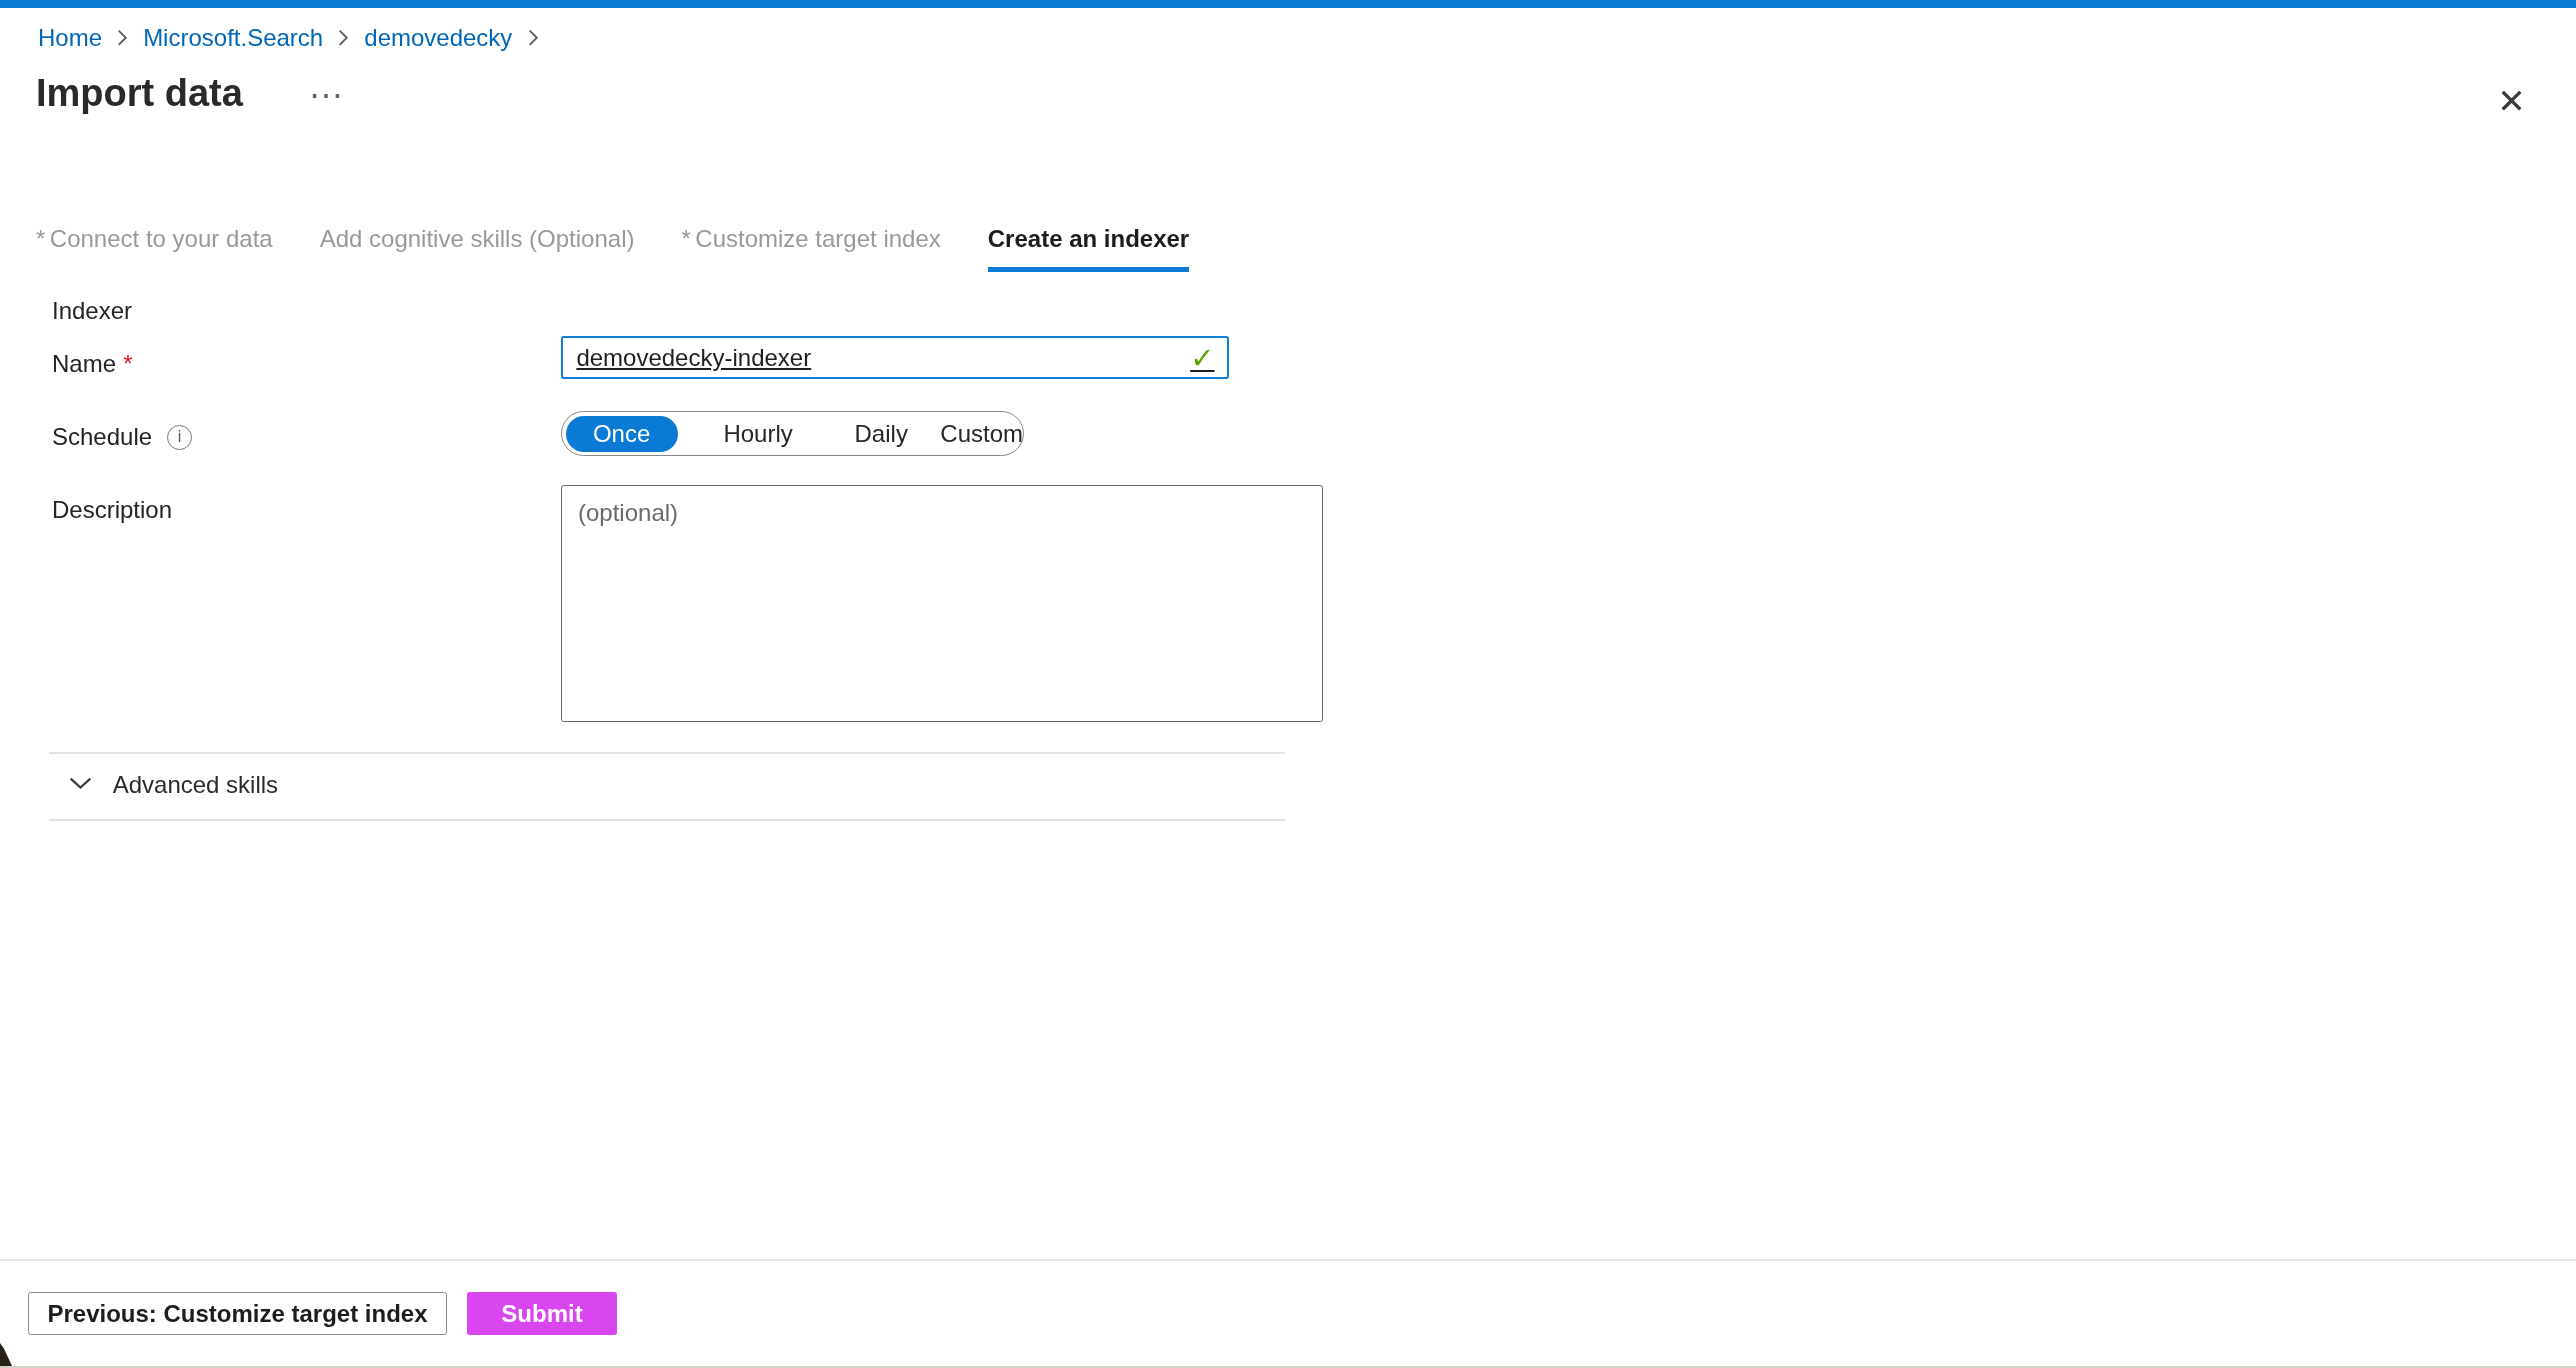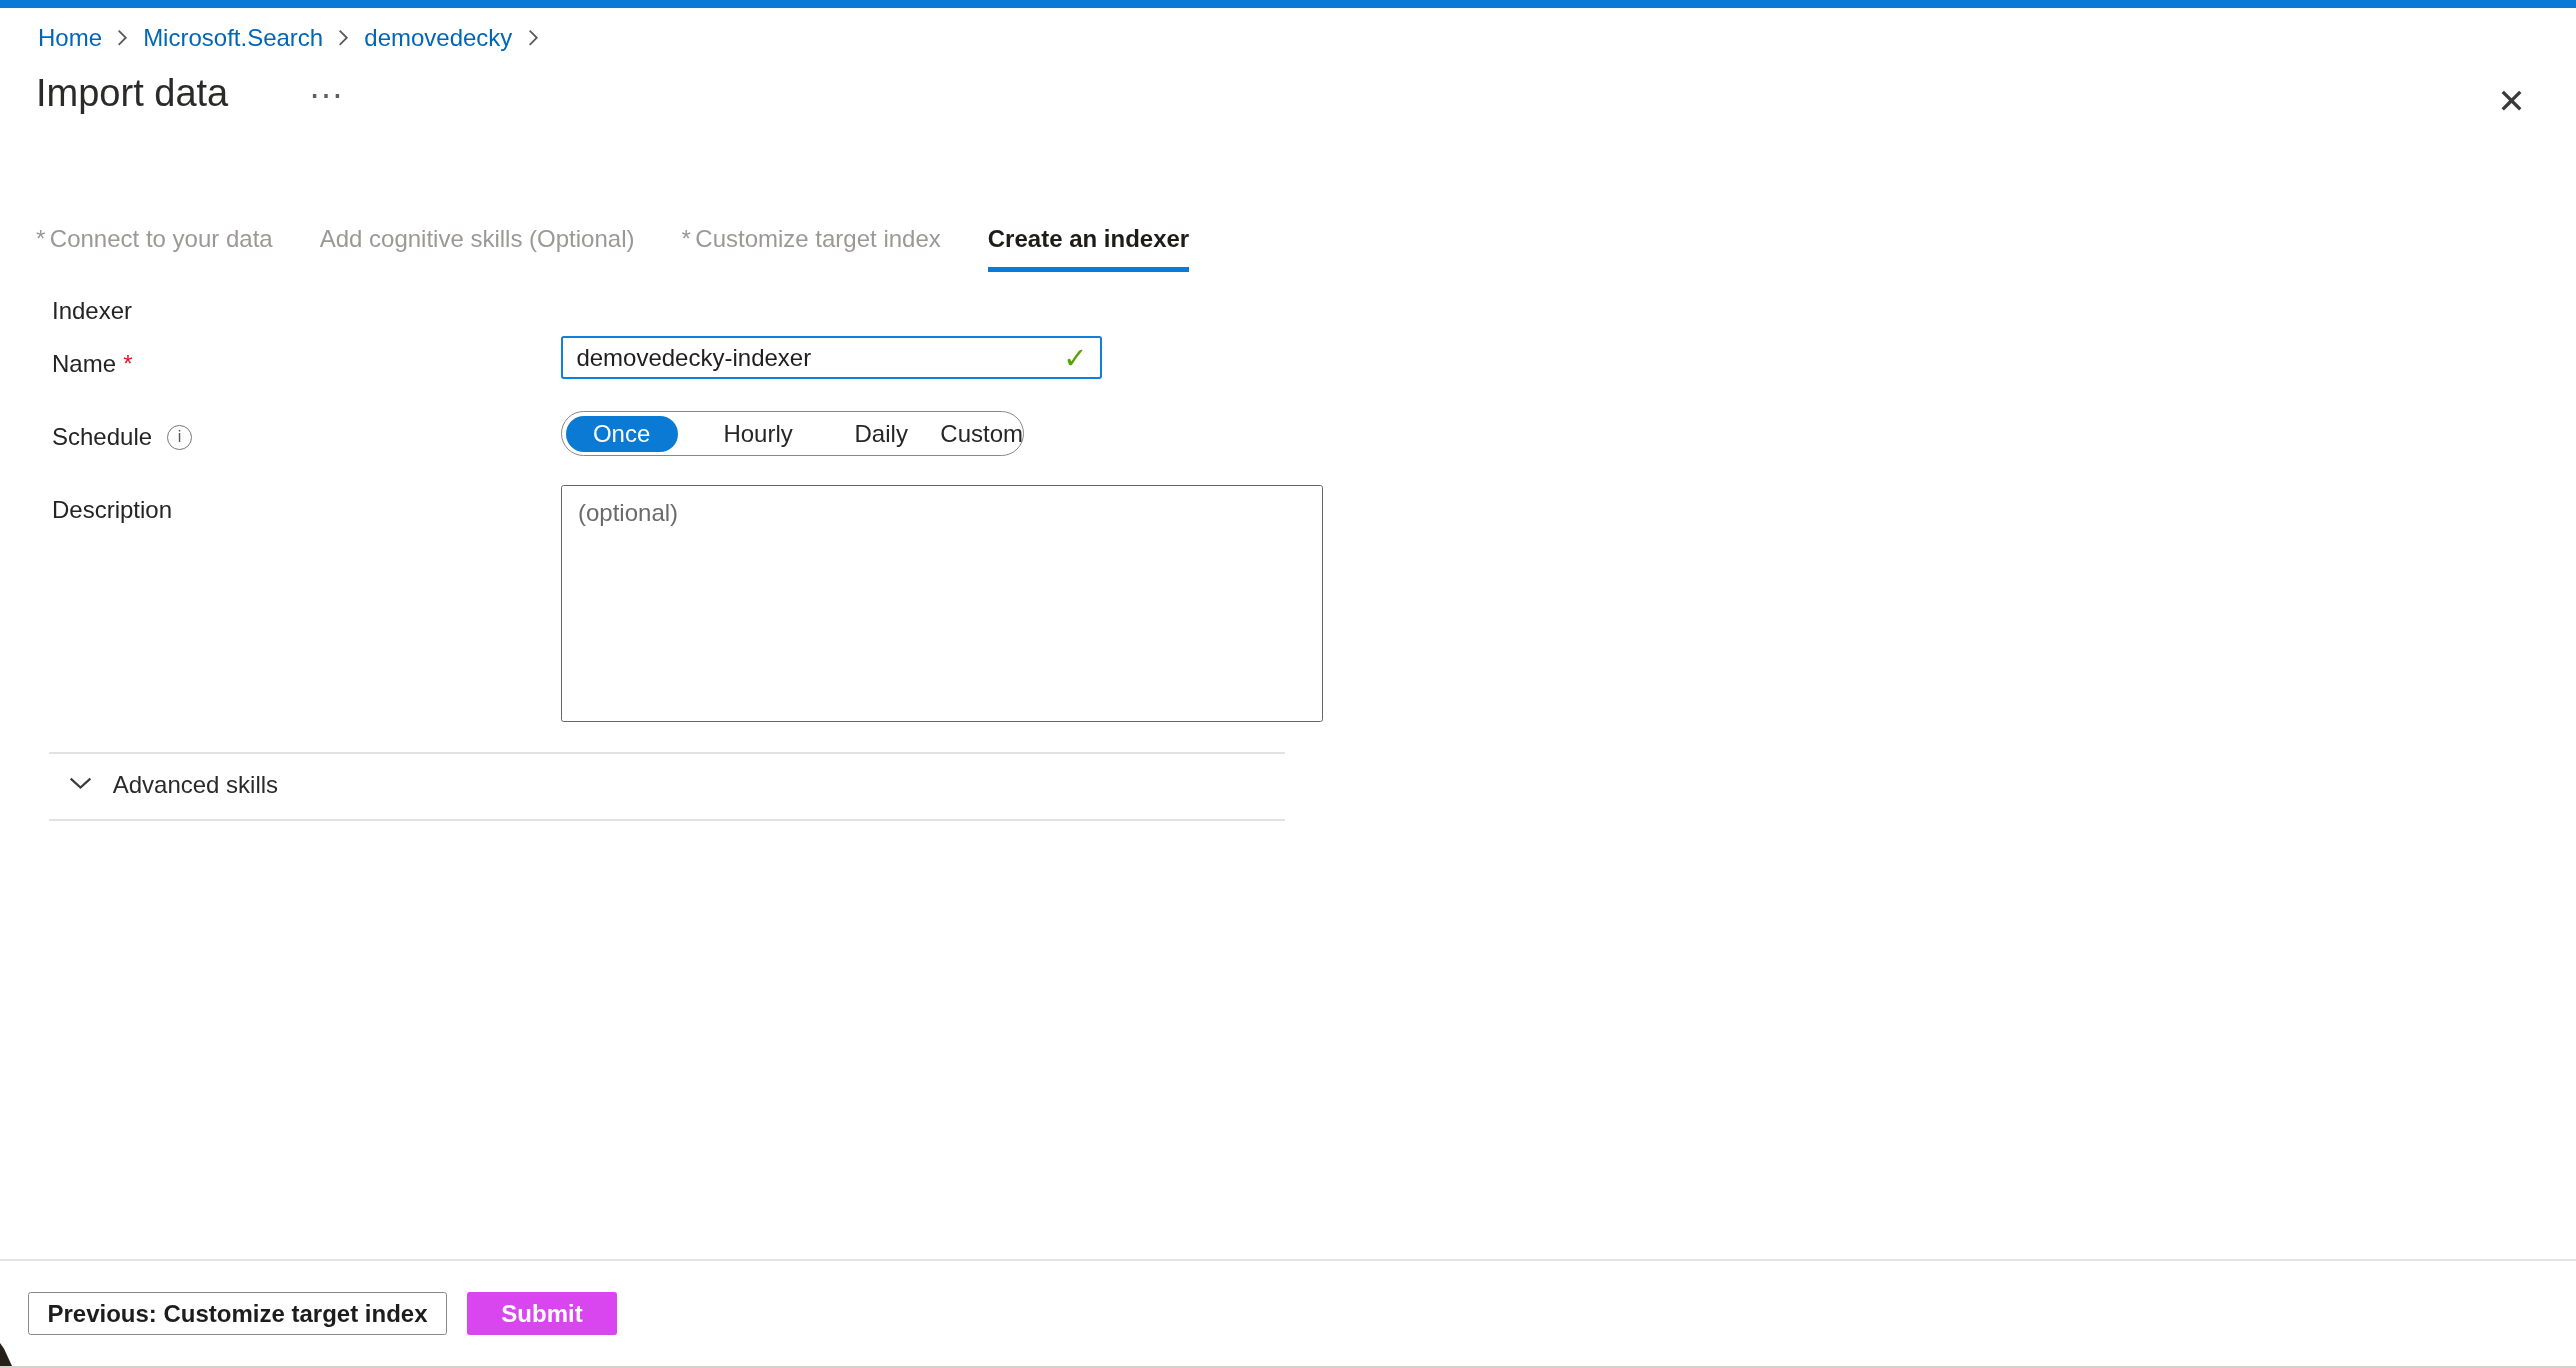--- a/index.html
+++ b/index.html
@@ -8,37 +8,37 @@
     font-family:"Liberation Sans", sans-serif; color:#1f1f1f; overflow:hidden;padding-left:16px;
   }
   .topbar { position:absolute; left:0; top:0; width:2576px; height:8px; background:#0b7ad6; }
 
   
   .breadcrumb { position:absolute; left:38px; top:24px; display:flex; align-items:center; gap:14.3px; font-size:24px; }
   .crumb { color:#0067b8; cursor:pointer; }
   .crumb-sep svg { display:block; }
 
   
-  .page-title { position:absolute; left:36px; top:72px; font-size:38px; font-weight:400; color:#2b2a29; }
+  .page-title { position:absolute; left:36px; top:72px; font-size:38px; font-weight:700; color:#2b2a29; }
   .more-btn { position:absolute; left:308px; top:68px; font-size:36px; line-height:36px; color:#5f5f5f; cursor:pointer; }
   .close-btn { position:absolute; left:2488px; top:77px; width:47px; height:47px; display:flex;
     align-items:center; justify-content:center; font-size:34px; font-weight:300; color:#3a3a3a; cursor:pointer; }
 
   
   .tabs { position:absolute; left:36px; top:224px; display:flex; gap:47px; }
   .tab { position:relative; font-size:24px; line-height:29.5px; color:#9b9997; padding-bottom:18px; cursor:pointer; display:flex; gap:4.5px; }
   .tab.active { color:#1d1c1b; font-weight:700; }
   .tab.active::after { content:""; position:absolute; left:0; bottom:0; height:4.5px; width:100%; background:#0c7bd8; }
 
   
   .label { position:absolute; left:52px; font-size:24px; color:#242424; display:flex; align-items:center; }
   .req-star { color:#e81123; margin-left:7.2px; font-size:24px; }
 
-  .name-wrap { position:absolute; left:561px; top:336px; width:541px; height:43px; box-sizing:border-box;
-    border:2.7px solid #1180dd; border-radius:2.7px; background:#fff; display:flex; align-items:center; }
+  .name-wrap { position:absolute; left:561px; top:336px; width:668px; height:43px; box-sizing:border-box;
+    border:2.7px solid #1180dd; border-radius:2.7px; background:#fff; display:flex; align-items:center;text-decoration:underline; }
   .name-wrap input { flex:1; border:none; outline:none; font-family:inherit; font-size:24px; color:#1f1f1f;
     padding:0 0 0 13.4px; background:transparent; min-width:0; }
   .valid-check { font-size:29px; color:#57a300; margin-right:12.5px; }
 
   .info-icon { width:25px; height:25px; box-sizing:border-box; border:1.8px solid #787878; border-radius:50%;
     display:flex; align-items:center; justify-content:center; font-size:16px; color:#555; margin-left:15px; cursor:default; }
 
   .pill-group { position:absolute; left:561px; top:411px; width:463px; height:45px; box-sizing:border-box;
     border:1.8px solid #8a8886; border-radius:23px; background:#fff; display:flex; align-items:center; }
   .pill-selected { margin-left:3.6px; width:112px; height:36px; border-radius:19px; background:#0b7ad4; color:#fff;

